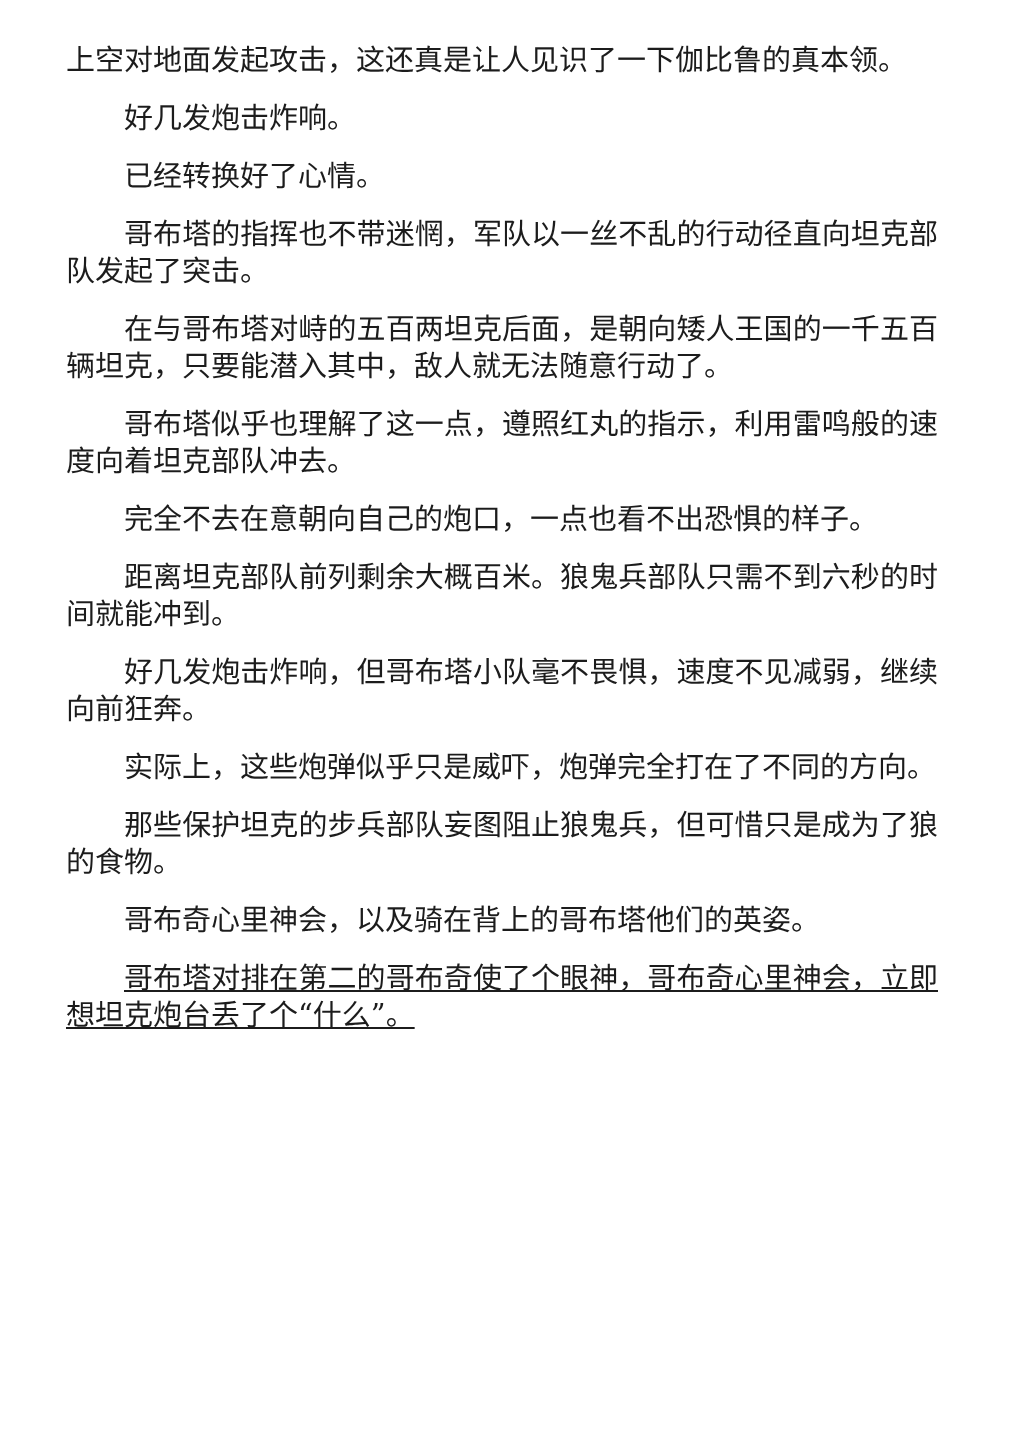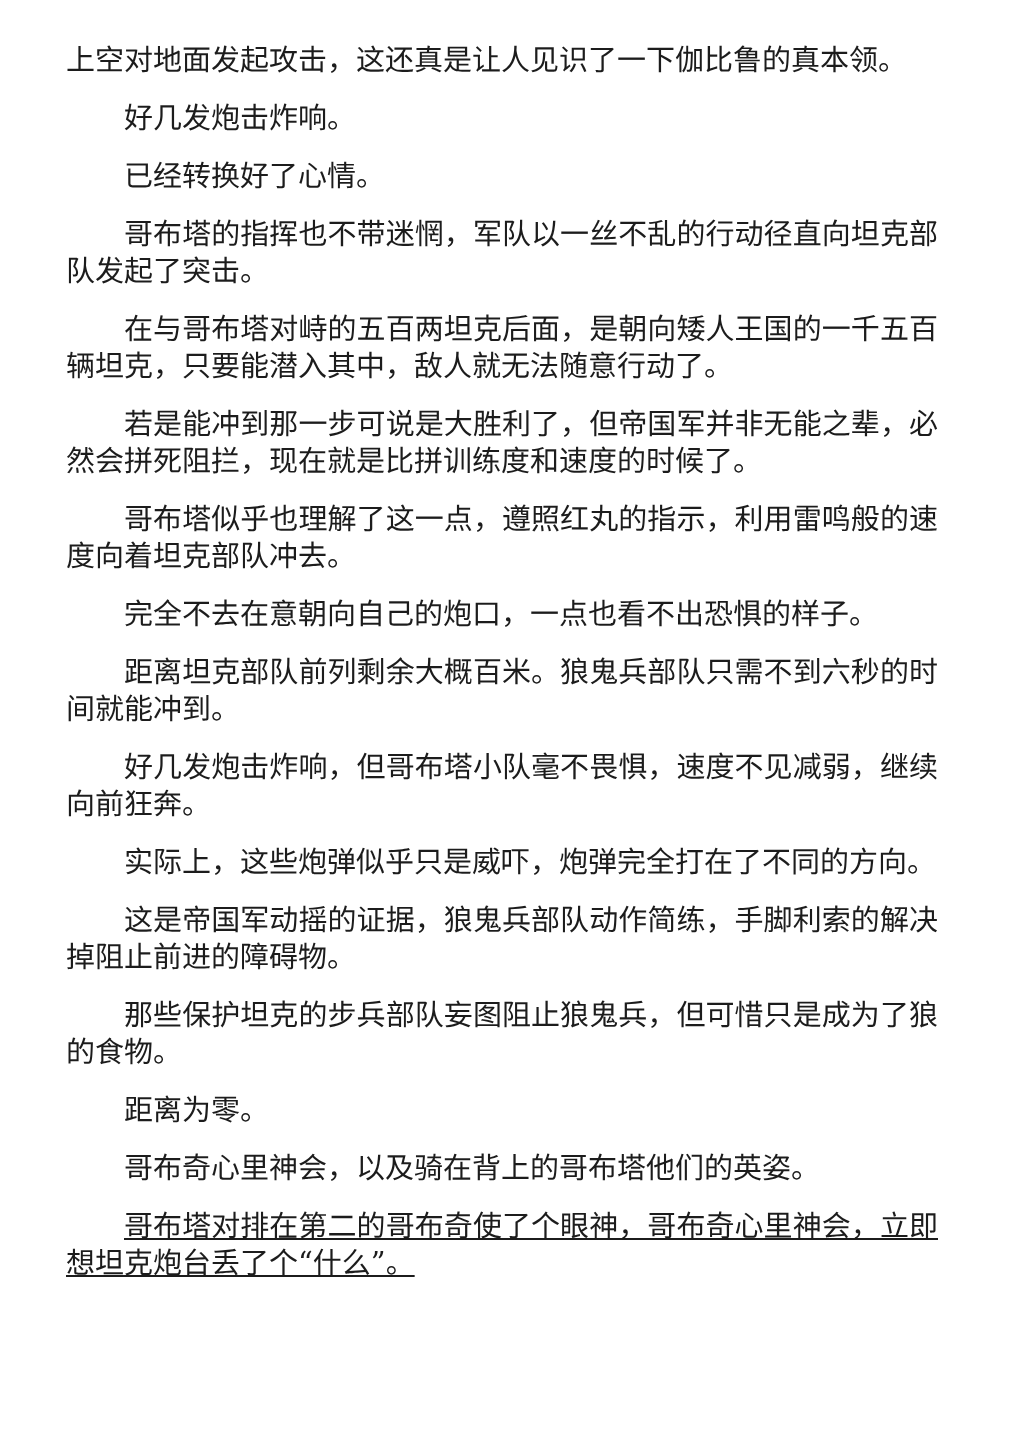--- a/index.html
+++ b/index.html
@@ -62,26 +62,23 @@
 <body>
 
 <div class="page">
   <div class="text-body">
 
     <p class="para cont">上空对地面发起攻击，这还真是让人见识了一下伽比鲁的真本领。</p>
     <p class="para indent">好几发炮击炸响。</p>
     <p class="para indent">已经转换好了心情。</p>
     <p class="para indent">哥布塔的指挥也不带迷惘，军队以一丝不乱的行动径直向坦克部队发起了突击。</p>
     <p class="para indent">在与哥布塔对峙的五百两坦克后面，是朝向矮人王国的一千五百辆坦克，只要能潜入其中，敌人就无法随意行动了。</p>
-    <p class="para indent">若是能冲到那一步可说是大胜利了，但帝国军并非无能之辈，必然会拼死阻拦，现在就是比拼训练度和速度的时候了。</p>
     <p class="para indent">哥布塔似乎也理解了这一点，遵照红丸的指示，利用雷鸣般的速度向着坦克部队冲去。</p>
     <p class="para indent">完全不去在意朝向自己的炮口，一点也看不出恐惧的样子。</p>
     <p class="para indent">距离坦克部队前列剩余大概百米。狼鬼兵部队只需不到六秒的时间就能冲到。</p>
     <p class="para indent">好几发炮击炸响，但哥布塔小队毫不畏惧，速度不见减弱，继续向前狂奔。</p>
     <p class="para indent">实际上，这些炮弹似乎只是威吓，炮弹完全打在了不同的方向。</p>
-    <p class="para indent">这是帝国军动摇的证据，狼鬼兵部队动作简练，手脚利索的解决掉阻止前进的障碍物。</p>
     <p class="para indent">那些保护坦克的步兵部队妄图阻止狼鬼兵，但可惜只是成为了狼的食物。</p>
-    <p class="para indent">距离为零。</p>
     <p class="para indent">哥布奇心里神会，以及骑在背上的哥布塔他们的英姿。</p>
     <p class="para indent">哥布塔对排在第二的哥布奇使了个眼神，哥布奇心里神会，立即想坦克炮台丢了个“什么”。</p>
 
   </div>
 </div>
 
 </body></html>

